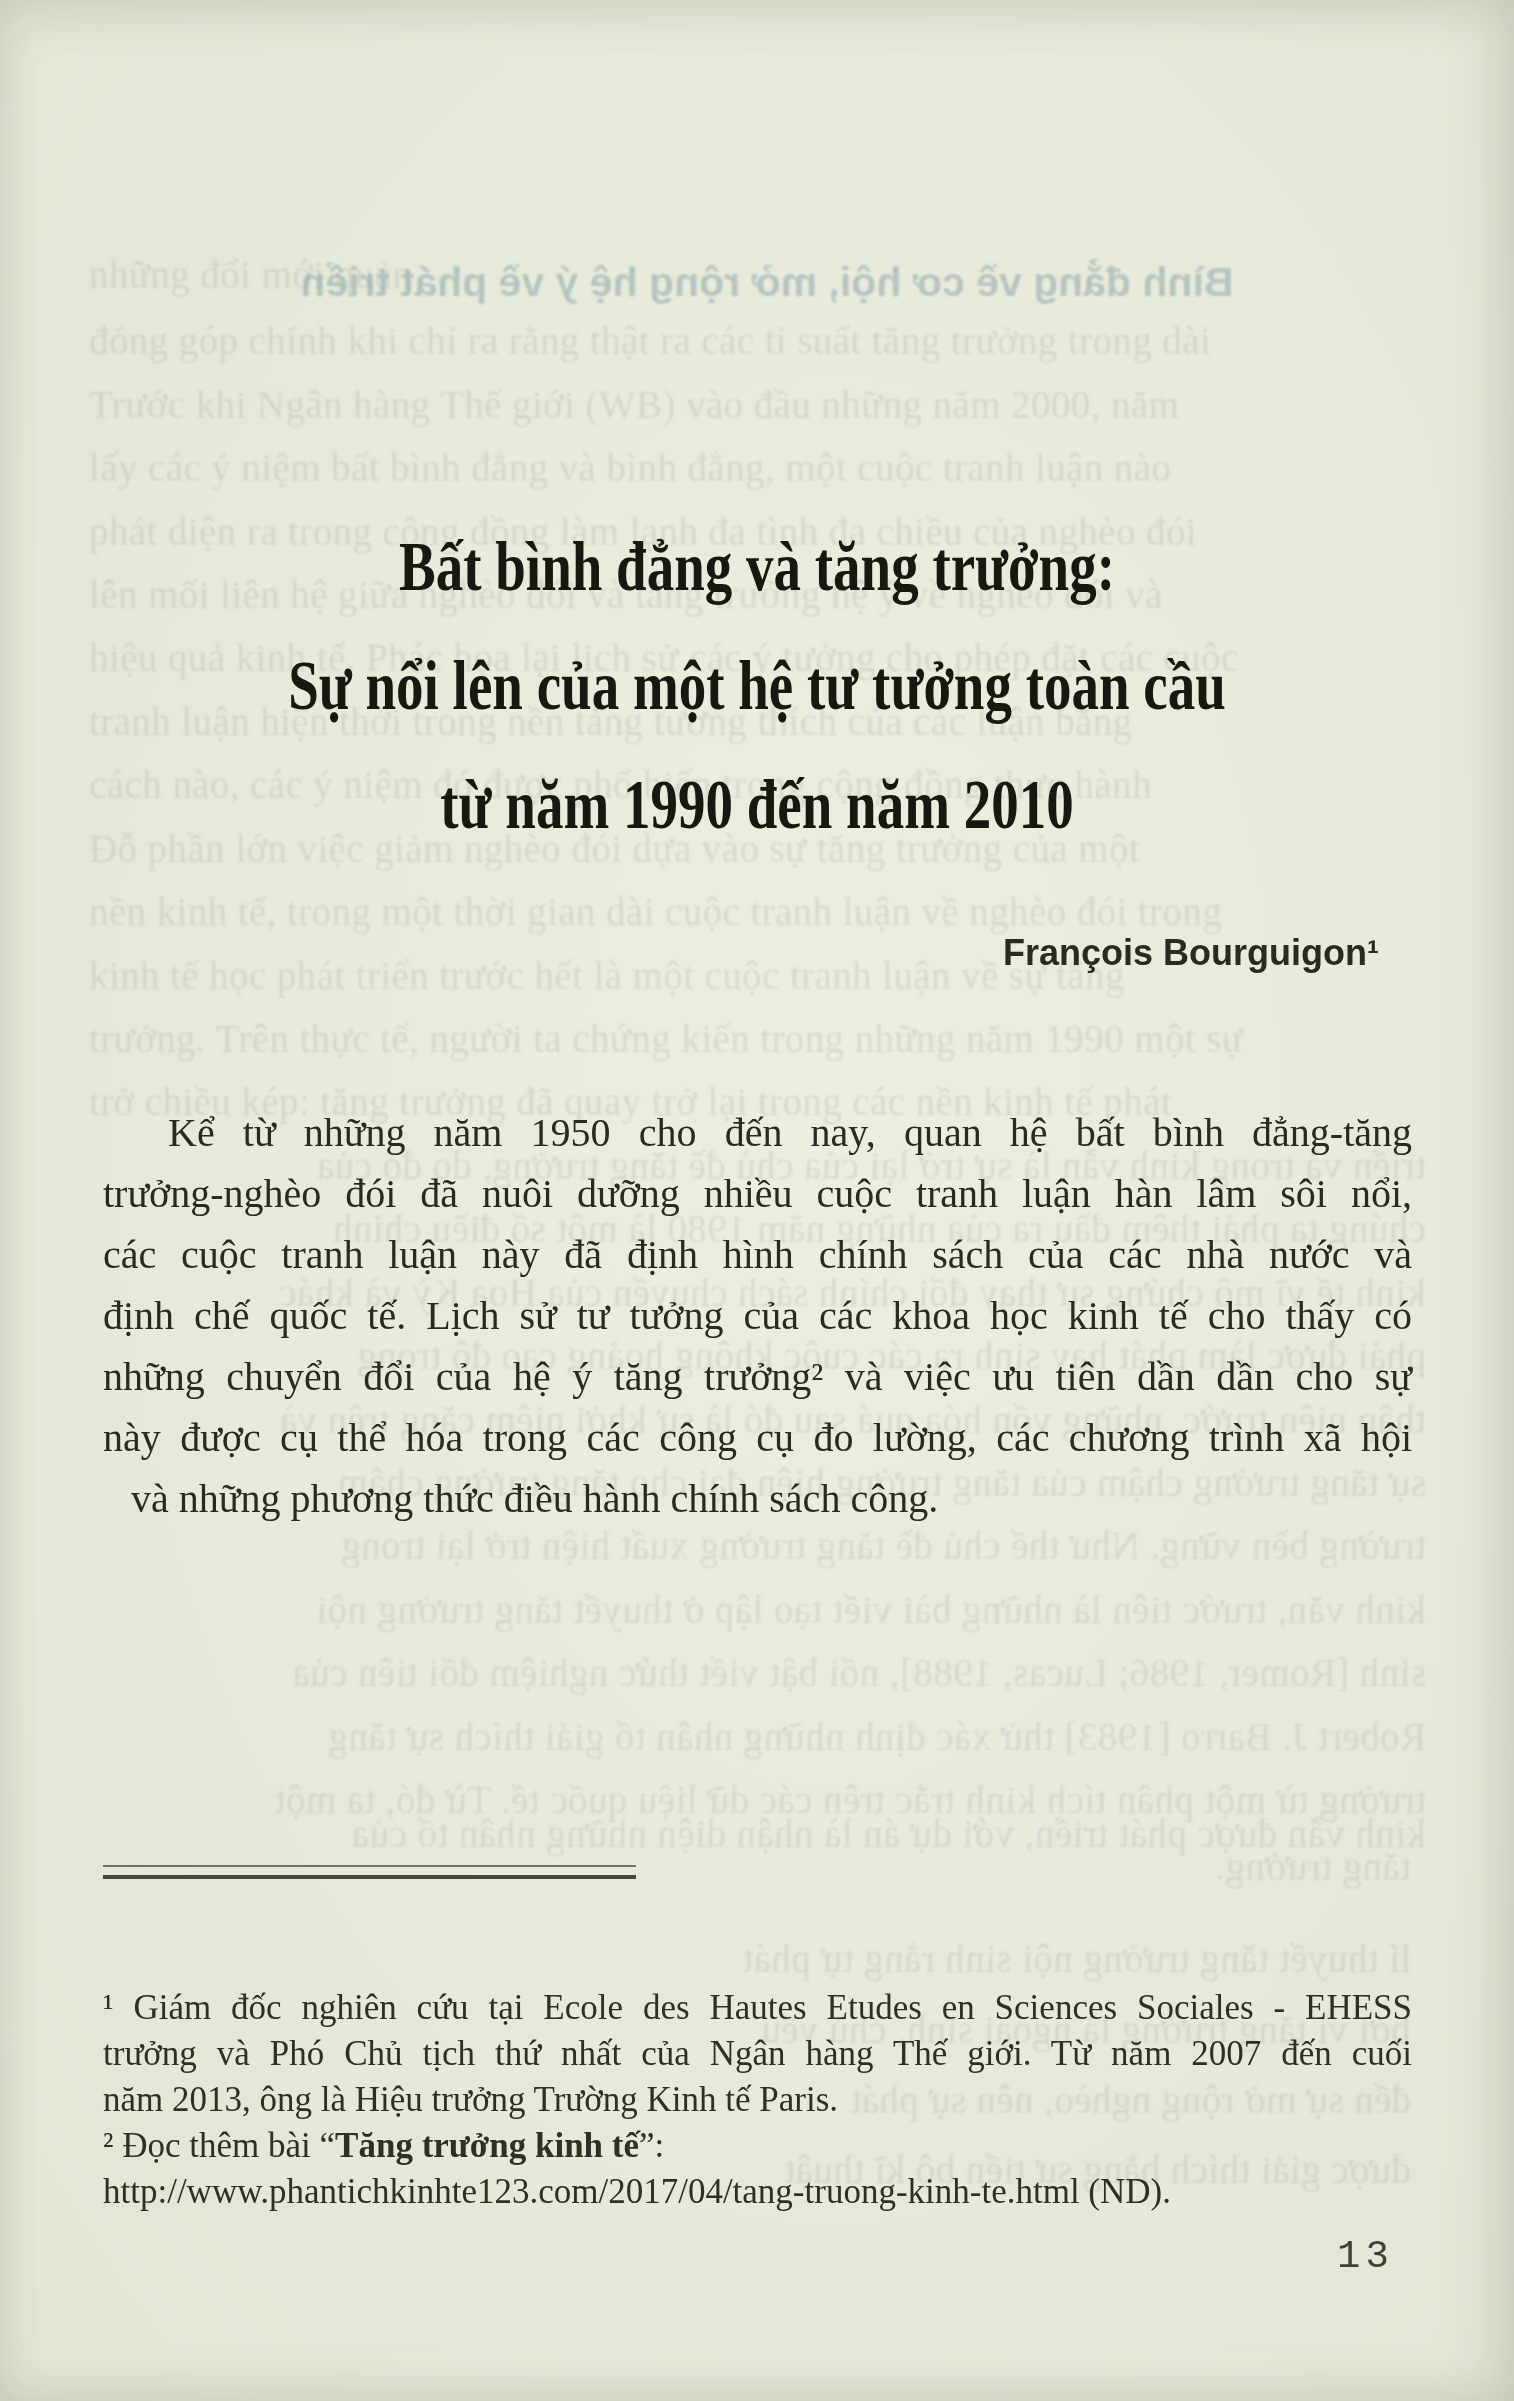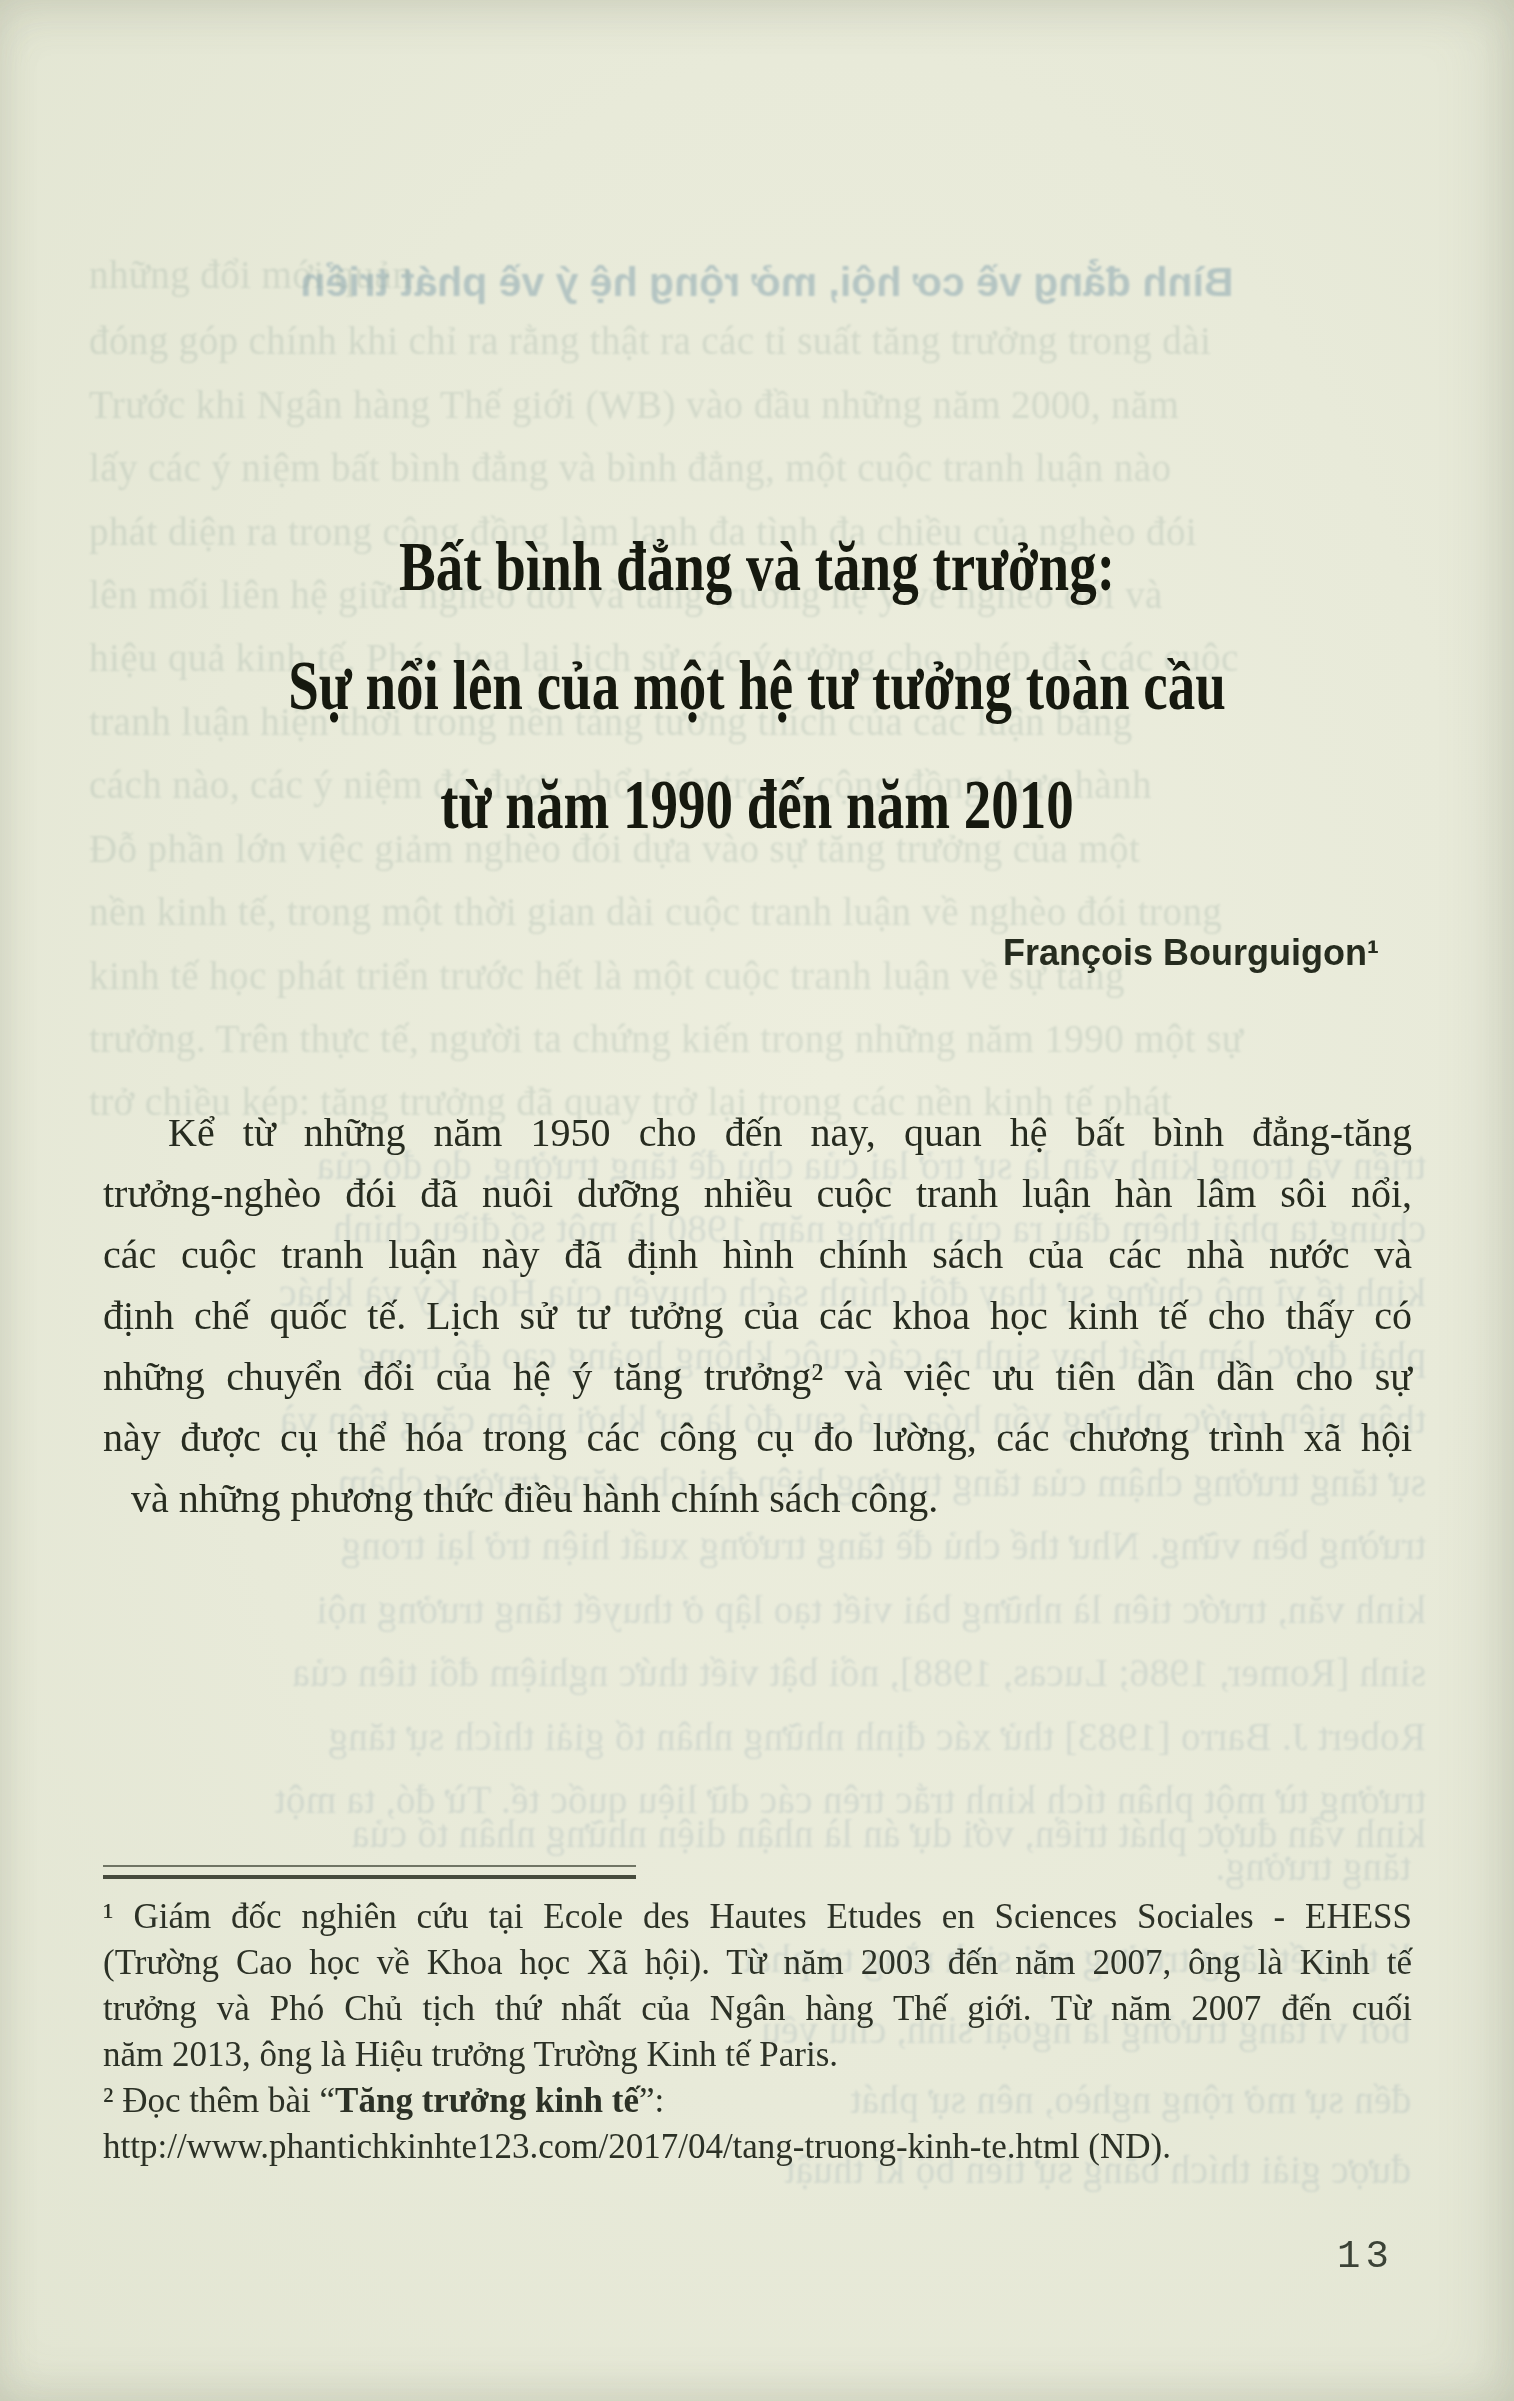--- a/index.html
+++ b/index.html
@@ -91,21 +91,21 @@
   .footnote-rule {
     position: absolute;
     top: 1865px; left: 103px;
     width: 533px; height: 7.7px;
     border-top: 2.6px solid rgba(72,78,63,0.75);
     border-bottom: 4.3px solid rgba(53,58,45,0.9);
   }
 
   .footnotes-block {
     position: absolute;
-    top: 1894px; left: 103px; width: 1309px;
+    top: 1985px; left: 103px; width: 1309px;
     font-size: 35px;
     line-height: 46px;
     color: #2c3126;
   }
   .fn-line { text-align: justify; text-align-last: justify; }
   .fn-line.noJust { text-align-last: left; }
   .fn-bold { font-weight: 700; }
 
   .page-number {
     position: absolute;
@@ -173,21 +173,20 @@
     <div class="body-line">những chuyển đổi của hệ ý tăng trưởng² và việc ưu tiên dần dần cho sự</div>
     <div class="body-line">này được cụ thể hóa trong các công cụ đo lường, các chương trình xã hội</div>
     <div class="body-line last">và những phương thức điều hành chính sách công.</div>
   </div>
 
   <div class="footnote-rule"></div>
 
   <div class="footnotes-block">
     <div>
       <div class="fn-line">¹ Giám đốc nghiên cứu tại Ecole des Hautes Etudes en Sciences Sociales - EHESS</div>
-      <div class="fn-line">(Trường Cao học về Khoa học Xã hội). Từ năm 2003 đến năm 2007, ông là Kinh tế</div>
       <div class="fn-line">trưởng và Phó Chủ tịch thứ nhất của Ngân hàng Thế giới. Từ năm 2007 đến cuối</div>
       <div class="fn-line noJust">năm 2013, ông là Hiệu trưởng Trường Kinh tế Paris.</div>
     </div>
     <div>
       <div class="fn-line noJust"><span>² Đọc thêm bài “</span><span class="fn-bold">Tăng trưởng kinh tế</span><span>”:</span></div>
       <div class="fn-line noJust">http://www.phantichkinhte123.com/2017/04/tang-truong-kinh-te.html (ND).</div>
     </div>
   </div>
 
   <div class="page-number">13</div>

